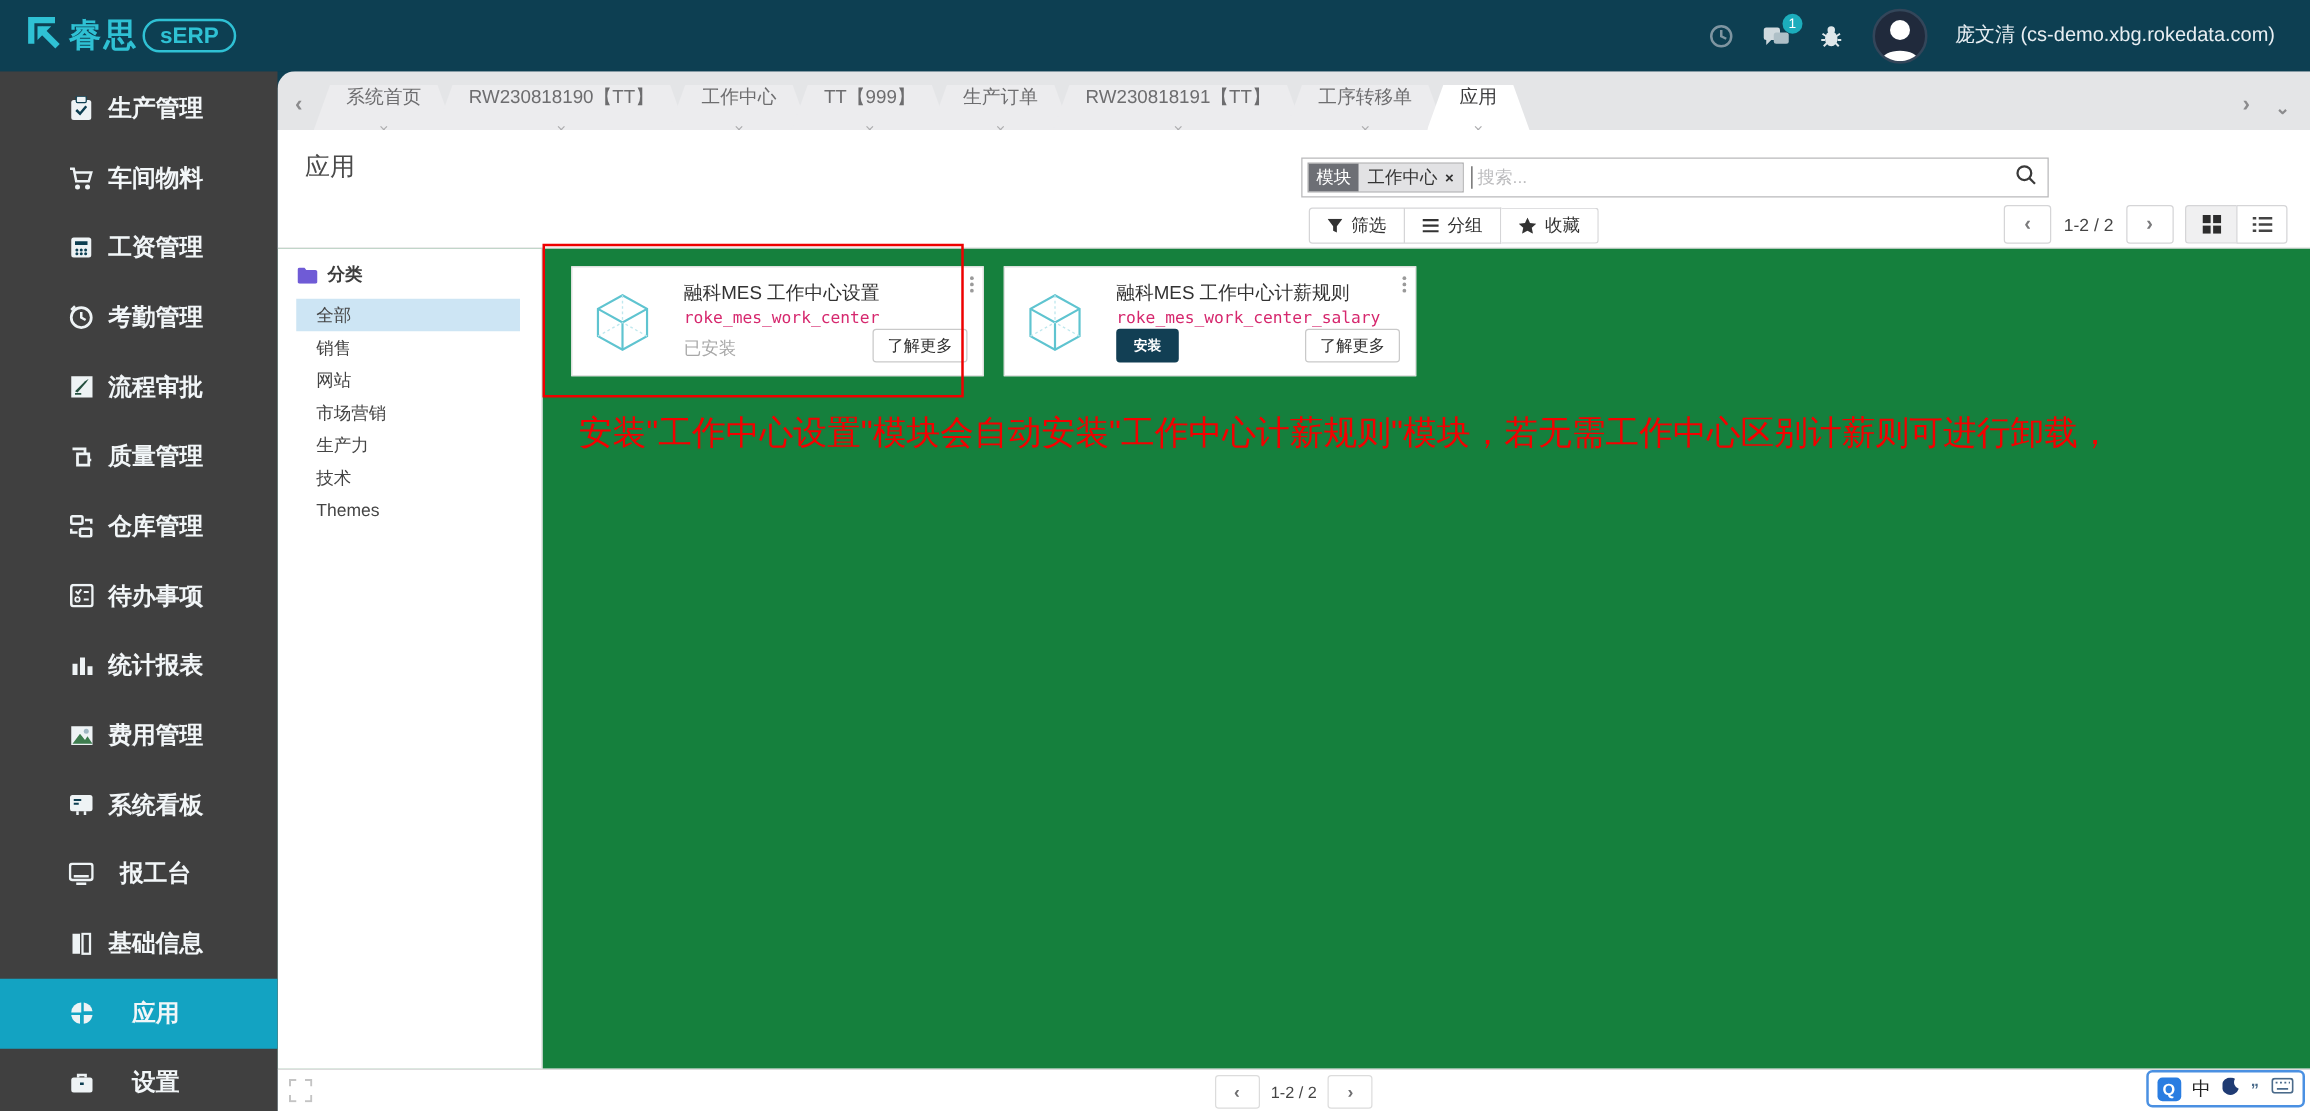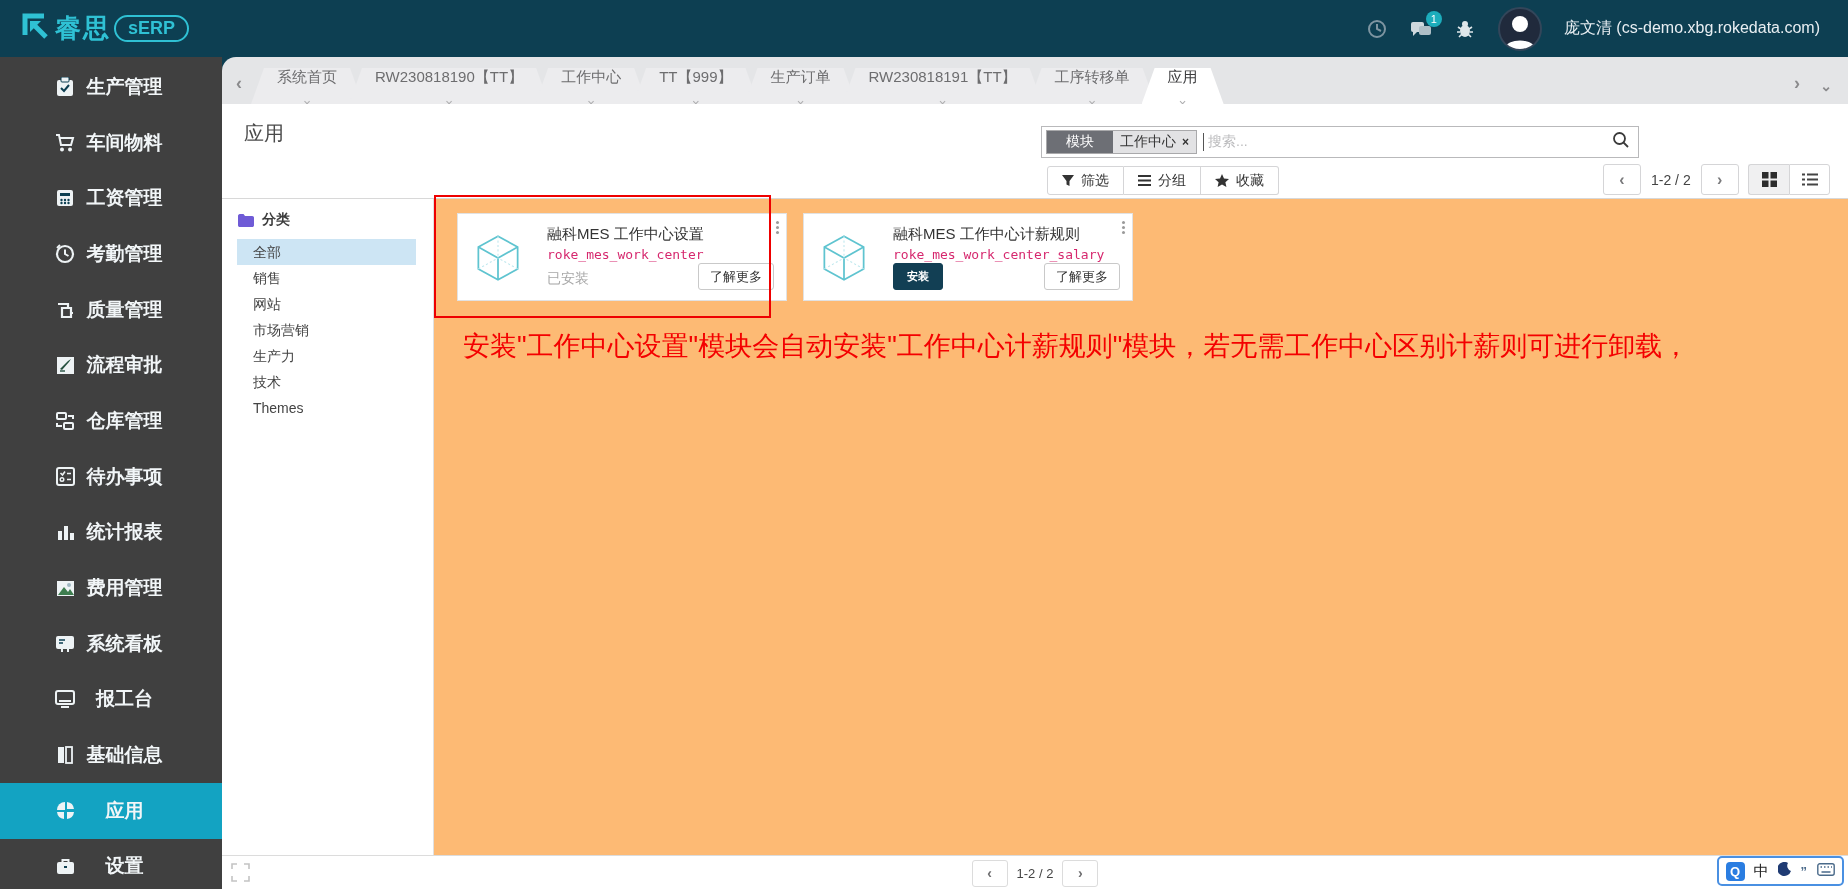--- a/index.html
+++ b/index.html
@@ -37,41 +37,41 @@
   .tab-nav { position:absolute; bottom:10px; color:#8b8b8d; font-size:18px; font-weight:bold; cursor:pointer; }
   .tab-nav.left { left:14px; }
   .tab-nav.right { right:48px; }
   .tab-nav.caret { right:16px; font-size:14px; }
 
   
   .control { position:absolute; left:0; top:47px; right:0; height:95px; background:#fff; border-bottom:1px solid #d8d8d8; }
   .page-title { position:absolute; left:22px; top:16px; font-size:20px; color:#4a4a4a; }
   .searchbox { position:absolute; left:819px; top:22px; width:598px; height:32px; border:1px solid #b9b9bb; background:#fff; display:flex; align-items:center; padding:0 8px 0 4px; }
   .facet { display:flex; align-items:stretch; border:1px solid #a9a9ab; height:24px; font-size:14px; }
-  .facet-label { background:#6d6f75; color:#fff; padding:2px 19px; display:flex; align-items:center; }
+  .facet-label { background:#6d6f75; color:#fff; padding:2px 6px; display:flex; align-items:center; }
   .facet-value { background:#e2e2e4; color:#333; padding:2px 7px; display:flex; align-items:center; gap:6px; }
   .facet-x { font-weight:bold; color:#333; font-size:12px; cursor:pointer; }
   .search-ph { color:#bcbcbe; font-size:14px; margin-left:6px; border-left:1px solid #555; padding-left:4px; flex:1; }
   .search-mag { margin-left:auto; cursor:pointer; }
   .btn-row { position:absolute; left:825px; top:62px; display:flex; }
   .cp-btn { height:29px; background:#fff; border:1px solid #d5d5d7; display:flex; align-items:center; gap:7px; padding:0 14px; font-size:14px; color:#333; cursor:pointer; }
   .cp-btn + .cp-btn { border-left:none;align-items:center; }
   .cp-btn:first-child { border-radius:3px 0 0 3px; }
   .cp-btn:last-child { border-radius:0 3px 3px 0; }
   .pager { position:absolute; left:1381px; top:60px; display:flex; align-items:center; gap:10px; }
   .pg-btn { width:38px; height:31px; border:1px solid #d5d5d7; border-radius:3px; background:#fff; color:#7a7a7c; font-size:16px; font-weight:bold; display:flex; align-items:center; justify-content:center; cursor:pointer; }
   .pg-text { font-size:14px; color:#444; }
   .view-switch { position:absolute; left:1526px; top:60px; display:flex; }
   .vw-btn { width:41px; height:31px; border:1px solid #d5d5d7; background:#fff; display:flex; align-items:center; justify-content:center; cursor:pointer; }
   .vw-btn.active { background:#f0f0f1; }
   .vw-btn:first-child { border-radius:3px 0 0 3px; border-right:none; }
   .vw-btn:last-child { border-radius:0 3px 3px 0; }
 
   
-  .content { position:absolute; left:0; top:142px; right:0; bottom:34px; background:#fdba74; }
+  .content { position:absolute; left:0; top:142px; right:0; bottom:34px; background:#15803d; }
   .cat-col { position:absolute; left:0; top:0; width:212px; bottom:0; border-right:1px solid #e0e0e0; background:#fff; }
   .cat-header { position:absolute; left:16px; top:12px; display:flex; align-items:center; gap:8px; font-size:14px; font-weight:bold; color:#3c3c3c; }
   .cat-list { position:absolute; left:0; top:40px; right:0; }
   .cat-item { height:26px; line-height:26px; margin:0 17px 0 15px; padding-left:16px; font-size:14px; color:#444; cursor:pointer; white-space:nowrap; }
   .cat-item.selected { background:#cde5f4; }
 
   
   .card { position:absolute; top:14px; width:330px; height:88px; background:#fff; border:1px solid #e2e2e2; }
   .card.c1 { left:235px; }
   .card.c2 { left:581px; }
@@ -193,37 +193,37 @@
           <svg width="20" height="20" viewBox="0 0 20 20">
             <circle cx="10" cy="10" r="8" fill="none" stroke="#eef3f5" stroke-width="2.2"></circle>
             <path d="M10 5.5 L10 10 L13.5 12" fill="none" stroke="#eef3f5" stroke-width="2"></path>
             <path d="M2 4 L5 1" stroke="#eef3f5" stroke-width="2"></path>
           </svg>
         </span>
       <span class="side-label">考勤管理</span>
     </div>
     <div class="side-item">
       <span class="side-ico">
+          <svg width="19" height="19" viewBox="0 0 19 19">
+            <rect x="1" y="1" width="17" height="17" fill="#eef3f5"></rect>
+            <path d="M4 13 L12 5 L15 3 L13 6 L6 14 Z" fill="#24503f"></path>
+            <path d="M4 15 L9 15" stroke="#24503f" stroke-width="1.4"></path>
+          </svg>
+        </span>
+      <span class="side-label">流程审批</span>
+    </div>
+    <div class="side-item">
+      <span class="side-ico">
           <svg width="20" height="20" viewBox="0 0 20 20">
             <path d="M3 4 L13 4 L13 9" fill="none" stroke="#eef3f5" stroke-width="2.2"></path>
             <path d="M7 8 L16 8 L16 17 L7 17 Z" fill="none" stroke="#eef3f5" stroke-width="2.2"></path>
             <path d="M16 13 L18 13" stroke="#eef3f5" stroke-width="2"></path>
           </svg>
         </span>
       <span class="side-label">质量管理</span>
-    </div>
-    <div class="side-item">
-      <span class="side-ico">
-          <svg width="19" height="19" viewBox="0 0 19 19">
-            <rect x="1" y="1" width="17" height="17" fill="#eef3f5"></rect>
-            <path d="M4 13 L12 5 L15 3 L13 6 L6 14 Z" fill="#24503f"></path>
-            <path d="M4 15 L9 15" stroke="#24503f" stroke-width="1.4"></path>
-          </svg>
-        </span>
-      <span class="side-label">流程审批</span>
     </div>
     <div class="side-item">
       <span class="side-ico">
           <svg width="20" height="20" viewBox="0 0 20 20">
             <rect x="2" y="2" width="9" height="6" rx="1" fill="none" stroke="#eef3f5" stroke-width="2"></rect>
             <rect x="9" y="12" width="9" height="6" rx="1" fill="none" stroke="#eef3f5" stroke-width="2"></rect>
             <path d="M2 12 L2 15 L7 15 M18 8 L18 5 L13 5" fill="none" stroke="#eef3f5" stroke-width="2"></path>
           </svg>
         </span>
       <span class="side-label">仓库管理</span>

